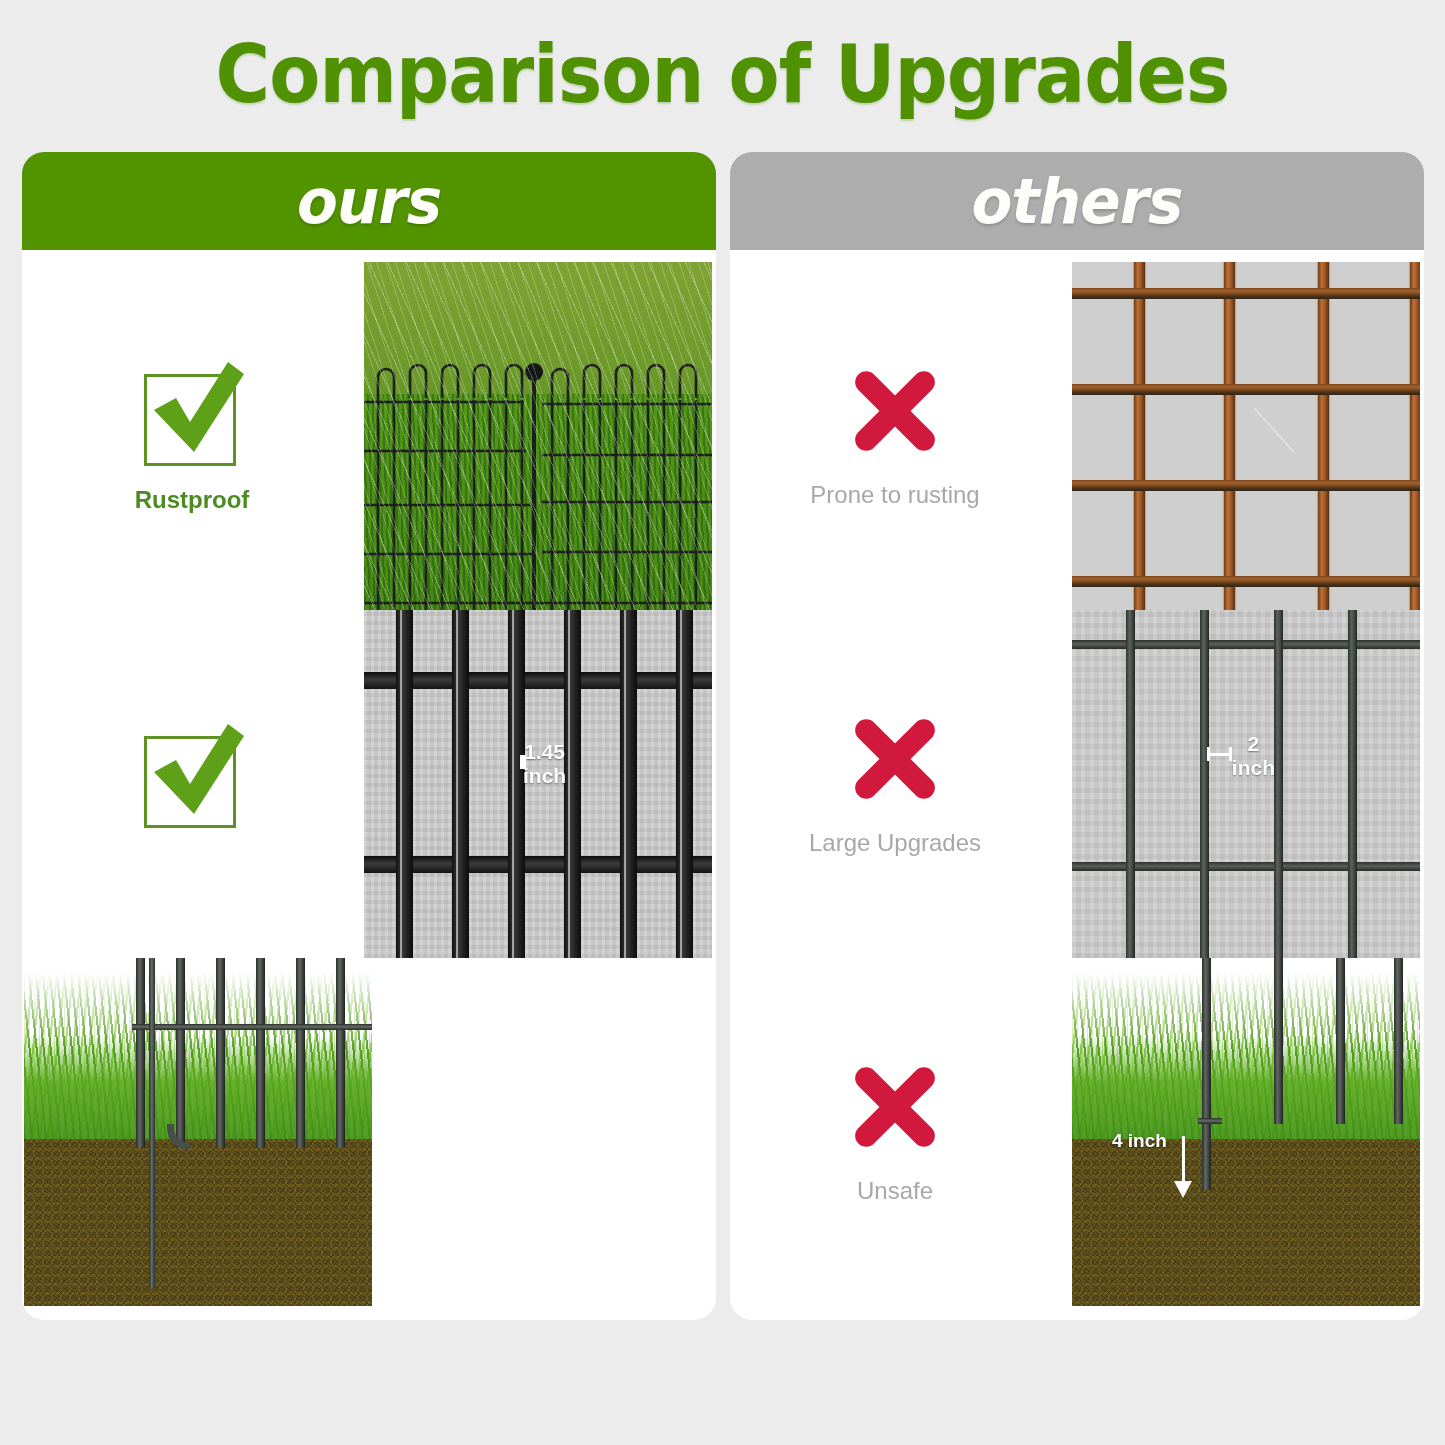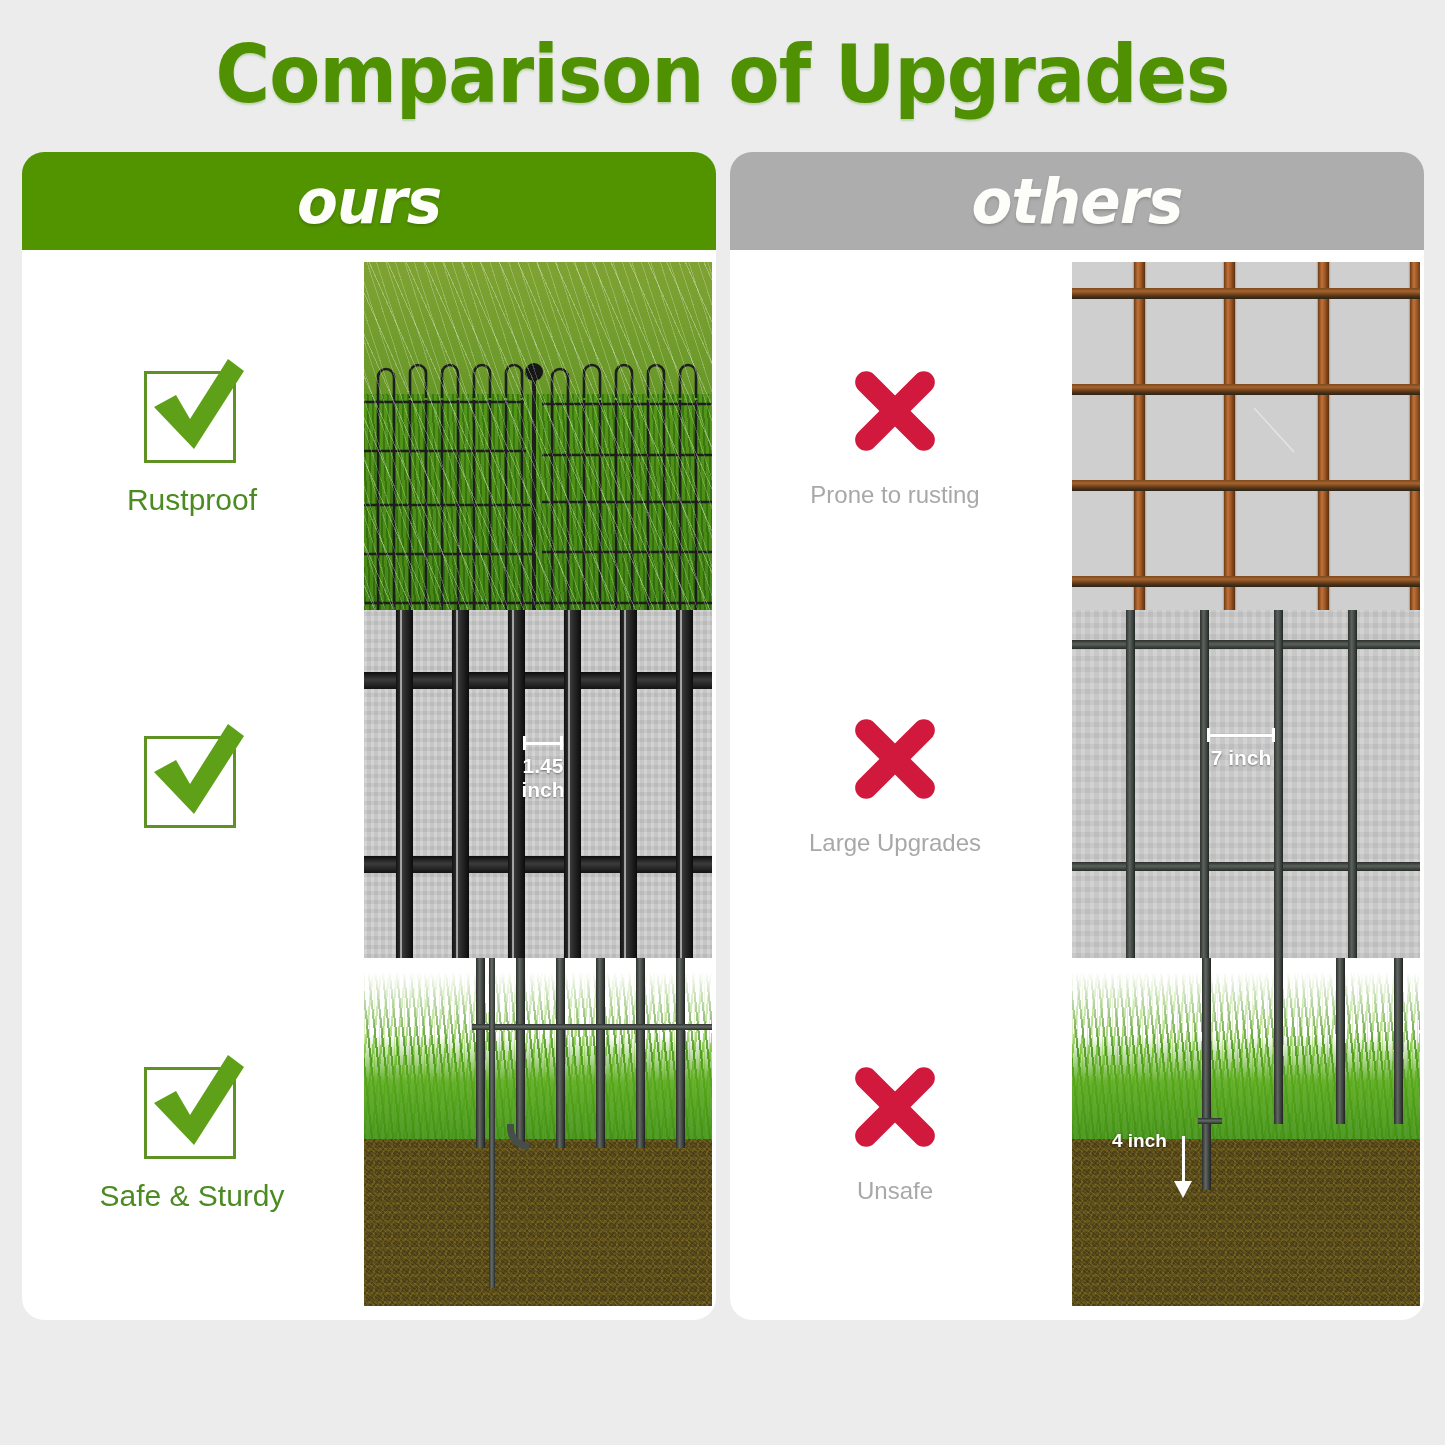--- a/index.html
+++ b/index.html
@@ -106,22 +106,22 @@
     width: 92px; height: 92px;
     border: 3px solid #5f9224;
   }
   .check-mark {
     position: absolute;
     left: -2px; top: -6px;
     width: 112px; height: 112px;
   }
 
   .feature-label {
-    font-size: 30px;
-    font-weight: normal;
+    font-size: 24px;
+    font-weight: bold;
     color: #4b8b22;
     white-space: nowrap;
   }
 
   
   .x-icon { width: 96px; height: 96px; margin-bottom: 22px; }
   .x-label {
     font-size: 24px;
     color: #a8a8a8;
     white-space: nowrap;
@@ -261,21 +261,21 @@
   .ph-soil .loopfoot {
     position:absolute;
     border-left: 7px solid #474d49;
     border-bottom: 7px solid #474d49;
     border-bottom-left-radius: 22px;
   }
 
   
   .dim-h {
     position: absolute;
-    display: flex; flex-direction: column; align-items: center;
+    display: flex; align-items: center;
   }
   .dim-bar { position: relative; height: 14px; width: 100%; }
   .dim-bar::before {
     content:''; position:absolute; left:0; right:0; top:6px; height:3px; background:#fff;
   }
   .dim-bar .cap-l, .dim-bar .cap-r {
     position:absolute; top:0; width:3px; height:14px; background:#fff;
   }
   .dim-bar .cap-l { left:0; }
   .dim-bar .cap-r { right:0; }
@@ -414,29 +414,20 @@
                 <span class="cap-l"></span>
                 <span class="cap-r"></span>
               </div>
               <div class="dim-text">1.45
 inch</div>
             </div>
           </div>
         </div>
 
         <div class="row">
-          <div class="feature">
-            <div class="check-icon">
-              <div class="check-box"></div>
-              <svg class="check-mark" viewBox="0 0 112 112">
-                <path d="M18 58 L40 46 L54 70 L92 10 L108 22 L58 100 Z" fill="#5fa019"></path>
-              </svg>
-            </div>
-            <div class="feature-label">Safe &amp; Sturdy</div>
-          </div>
           <div class="media ph-soil">
             <div class="sky-w"></div>
             <div class="grass"></div>
             <div class="grass2"></div>
             <div class="dirt"></div>
             <div class="post" style="left:112px; top:0;   height:190px"></div>
             <div class="post" style="left:152px; top:0;   height:190px"></div>
             <div class="post" style="left:192px; top:0;   height:190px"></div>
             <div class="post" style="left:232px; top:0;   height:190px"></div>
             <div class="post" style="left:272px; top:0;   height:190px"></div>
@@ -498,21 +489,21 @@
             <div class="bar-h" style="top:252px"></div>
             <div class="bar-v" style="left:54px"></div>
             <div class="bar-v" style="left:128px"></div>
             <div class="bar-v" style="left:202px"></div>
             <div class="bar-v" style="left:276px"></div>
             <div class="dim-h" style="left:135px; top:118px; width:68px">
               <div class="dim-bar">
                 <span class="cap-l"></span>
                 <span class="cap-r"></span>
               </div>
-              <div class="dim-text">7 inch</div>
+              <div class="dim-text">2 inch</div>
             </div>
           </div>
         </div>
 
         <div class="row">
           <div class="feature">
             <svg class="x-icon" viewBox="0 0 100 100">
               <g stroke="#d1193e" stroke-width="23" stroke-linecap="round">
                 <line x1="20" y1="20" x2="80" y2="80"></line>
                 <line x1="80" y1="20" x2="20" y2="80"></line>

